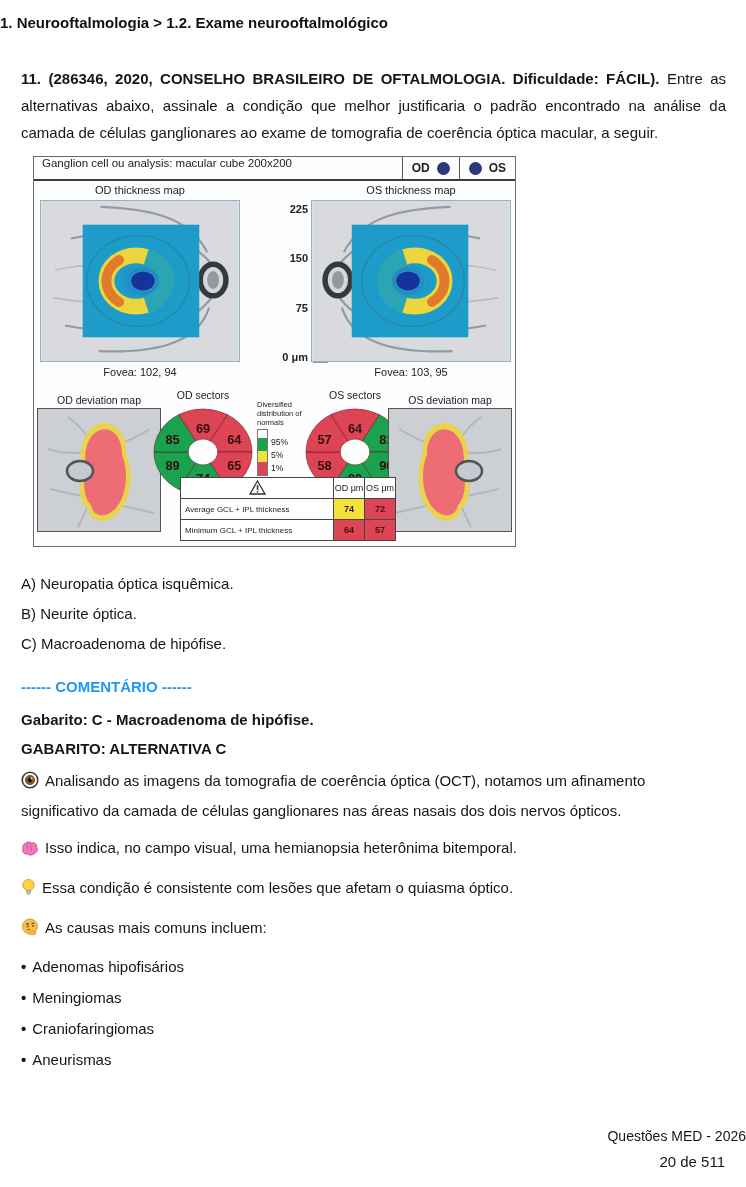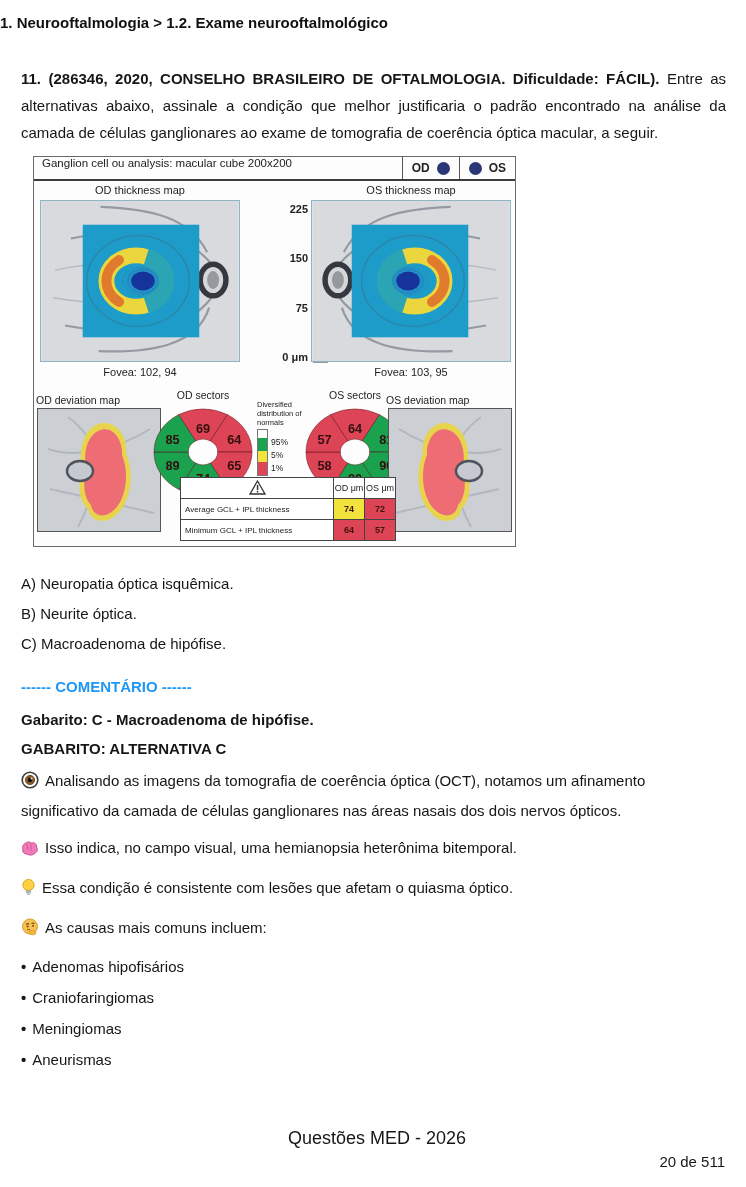--- a/index.html
+++ b/index.html
@@ -30,21 +30,21 @@
 
   .cbar-wrap { position:absolute; left:232px; top:46px; width:62px; height:160px; display:flex; }
   .cbar-labels { flex:1; display:flex; flex-direction:column; justify-content:space-between;
                  text-align:right; font-size:11px; font-weight:bold; color:#222; padding-right:5px; }
   .cbar { width:15px; height:100%; border:0.5px solid #999;
     background: linear-gradient(to top,
       #131c64 0%, #1b3bb0 13%, #2796d6 25%, #3cc3e2 32%,
       #e8d83c 43%, #f0a030 52%, #d84545 62%, #cc4248 72%,
       #dd8085 84%, #f2dadd 95%, #f8f2f3 100%); }
 
-  .dev-title { position:absolute; top:237px; font-size:10.5px; color:#222; }
+  .dev-title { position:absolute; top:237px; text-align:center; font-size:10.5px; color:#222; }
   .dev-svg { position:absolute; top:251px; width:124px; height:124px; border:1px solid #555; }
   .sector-title { position:absolute; top:232px; width:102px; text-align:center; font-size:10.5px; color:#222; }
   .donut-svg { position:absolute; top:246px; width:102px; height:98px; }
   .donut-num { font: bold 13px "Liberation Sans", sans-serif; fill:#33100f; }
 
   .legend { position:absolute; left:223px; top:243px; width:50px; font-size:7.5px; line-height:1.2; color:#222; }
   .legend-strip-row { display:flex; margin-top:2px; gap:3px; }
   .legend-strip { width:11px; border:1px solid #777; }
   .legend-strip div { width:100%; }
   .ls-white { height:8px; background:#fdfdfd; }
@@ -64,21 +64,21 @@
   .options p { margin-bottom:13px; }
   .comment-divider { margin:26px 0 0 21px; font-size:15px; font-weight:bold; color:#1f97f4; }
   .gab1 { margin:16px 20px 0 21px; font-size:15px; font-weight:bold; }
   .gab2 { margin:12px 20px 0 21px; font-size:15px; font-weight:bold; }
   .point { margin:10px 20px 0 21px; font-size:15px; line-height:1.8; }
   .point .ic { display:inline-block; vertical-align:-3px; margin-right:6px; }
   .blist { margin:4px 20px 0 21px; }
   .blist p { font-size:15px; margin-top:14px; }
   .blist .mark { font-weight:bold; margin-right:6px; }
 
-  .footer-center { position:absolute; top:1128px; left:8px; right:0; text-align:center; font-size:18px; }
+  .footer-center { position:absolute; top:1128px; left:8px; right:0; text-align:right; font-size:14px; }
   .footer-page { position:absolute; top:1153px; right:21px; font-size:15px; }
 </style>
 </head>
 <body>
 
 <div class="page">
 
   <div class="doc-header">1. Neurooftalmologia &gt; 1.2. Exame neurooftalmológico</div>
 
   <p class="question"><strong>11. (286346, 2020, CONSELHO BRASILEIRO DE OFTALMOLOGIA. Dificuldade: FÁCIL).</strong> <span>Entre as alternativas abaixo, assinale a condição que melhor justificaria o padrão encontrado na análise da camada de células ganglionares ao exame de tomografia de coerência óptica macular, a seguir.</span></p>
@@ -302,20 +302,20 @@
           <circle cx="9" cy="8.5" r="7.5" fill="#f6c152" stroke="#d99c2b" stroke-width="1"></circle>
           <path d="M5,6.5 Q6.5,5 8,6.2 M10.5,5.6 Q12,4.6 13.4,5.8" fill="none" stroke="#7a4b12" stroke-width="1.1"></path>
           <circle cx="6.6" cy="8.4" r="0.9" fill="#5a3808"></circle>
           <circle cx="12" cy="7.8" r="0.9" fill="#5a3808"></circle>
           <path d="M6,12 Q7.5,11 9,11.6" fill="none" stroke="#7a4b12" stroke-width="1"></path>
           <ellipse cx="11.5" cy="14.6" rx="3.6" ry="2.2" fill="#f2b64a" stroke="#d99c2b" stroke-width="0.8"></ellipse>
         </svg></span><span>As causas mais comuns incluem:</span></p>
 
   <div class="blist">
     <p><span class="mark">•</span><span>Adenomas hipofisários</span></p>
+    <p><span class="mark">•</span><span>Meningiomas</span></p>
     <p><span class="mark">•</span><span>Craniofaringiomas</span></p>
-    <p><span class="mark">•</span><span>Meningiomas</span></p>
     <p><span class="mark">•</span><span>Aneurismas</span></p>
   </div>
 
   <div class="footer-center">Questões MED - 2026</div>
   <div class="footer-page">20 de 511</div>
 </div>
 
 </body></html>

